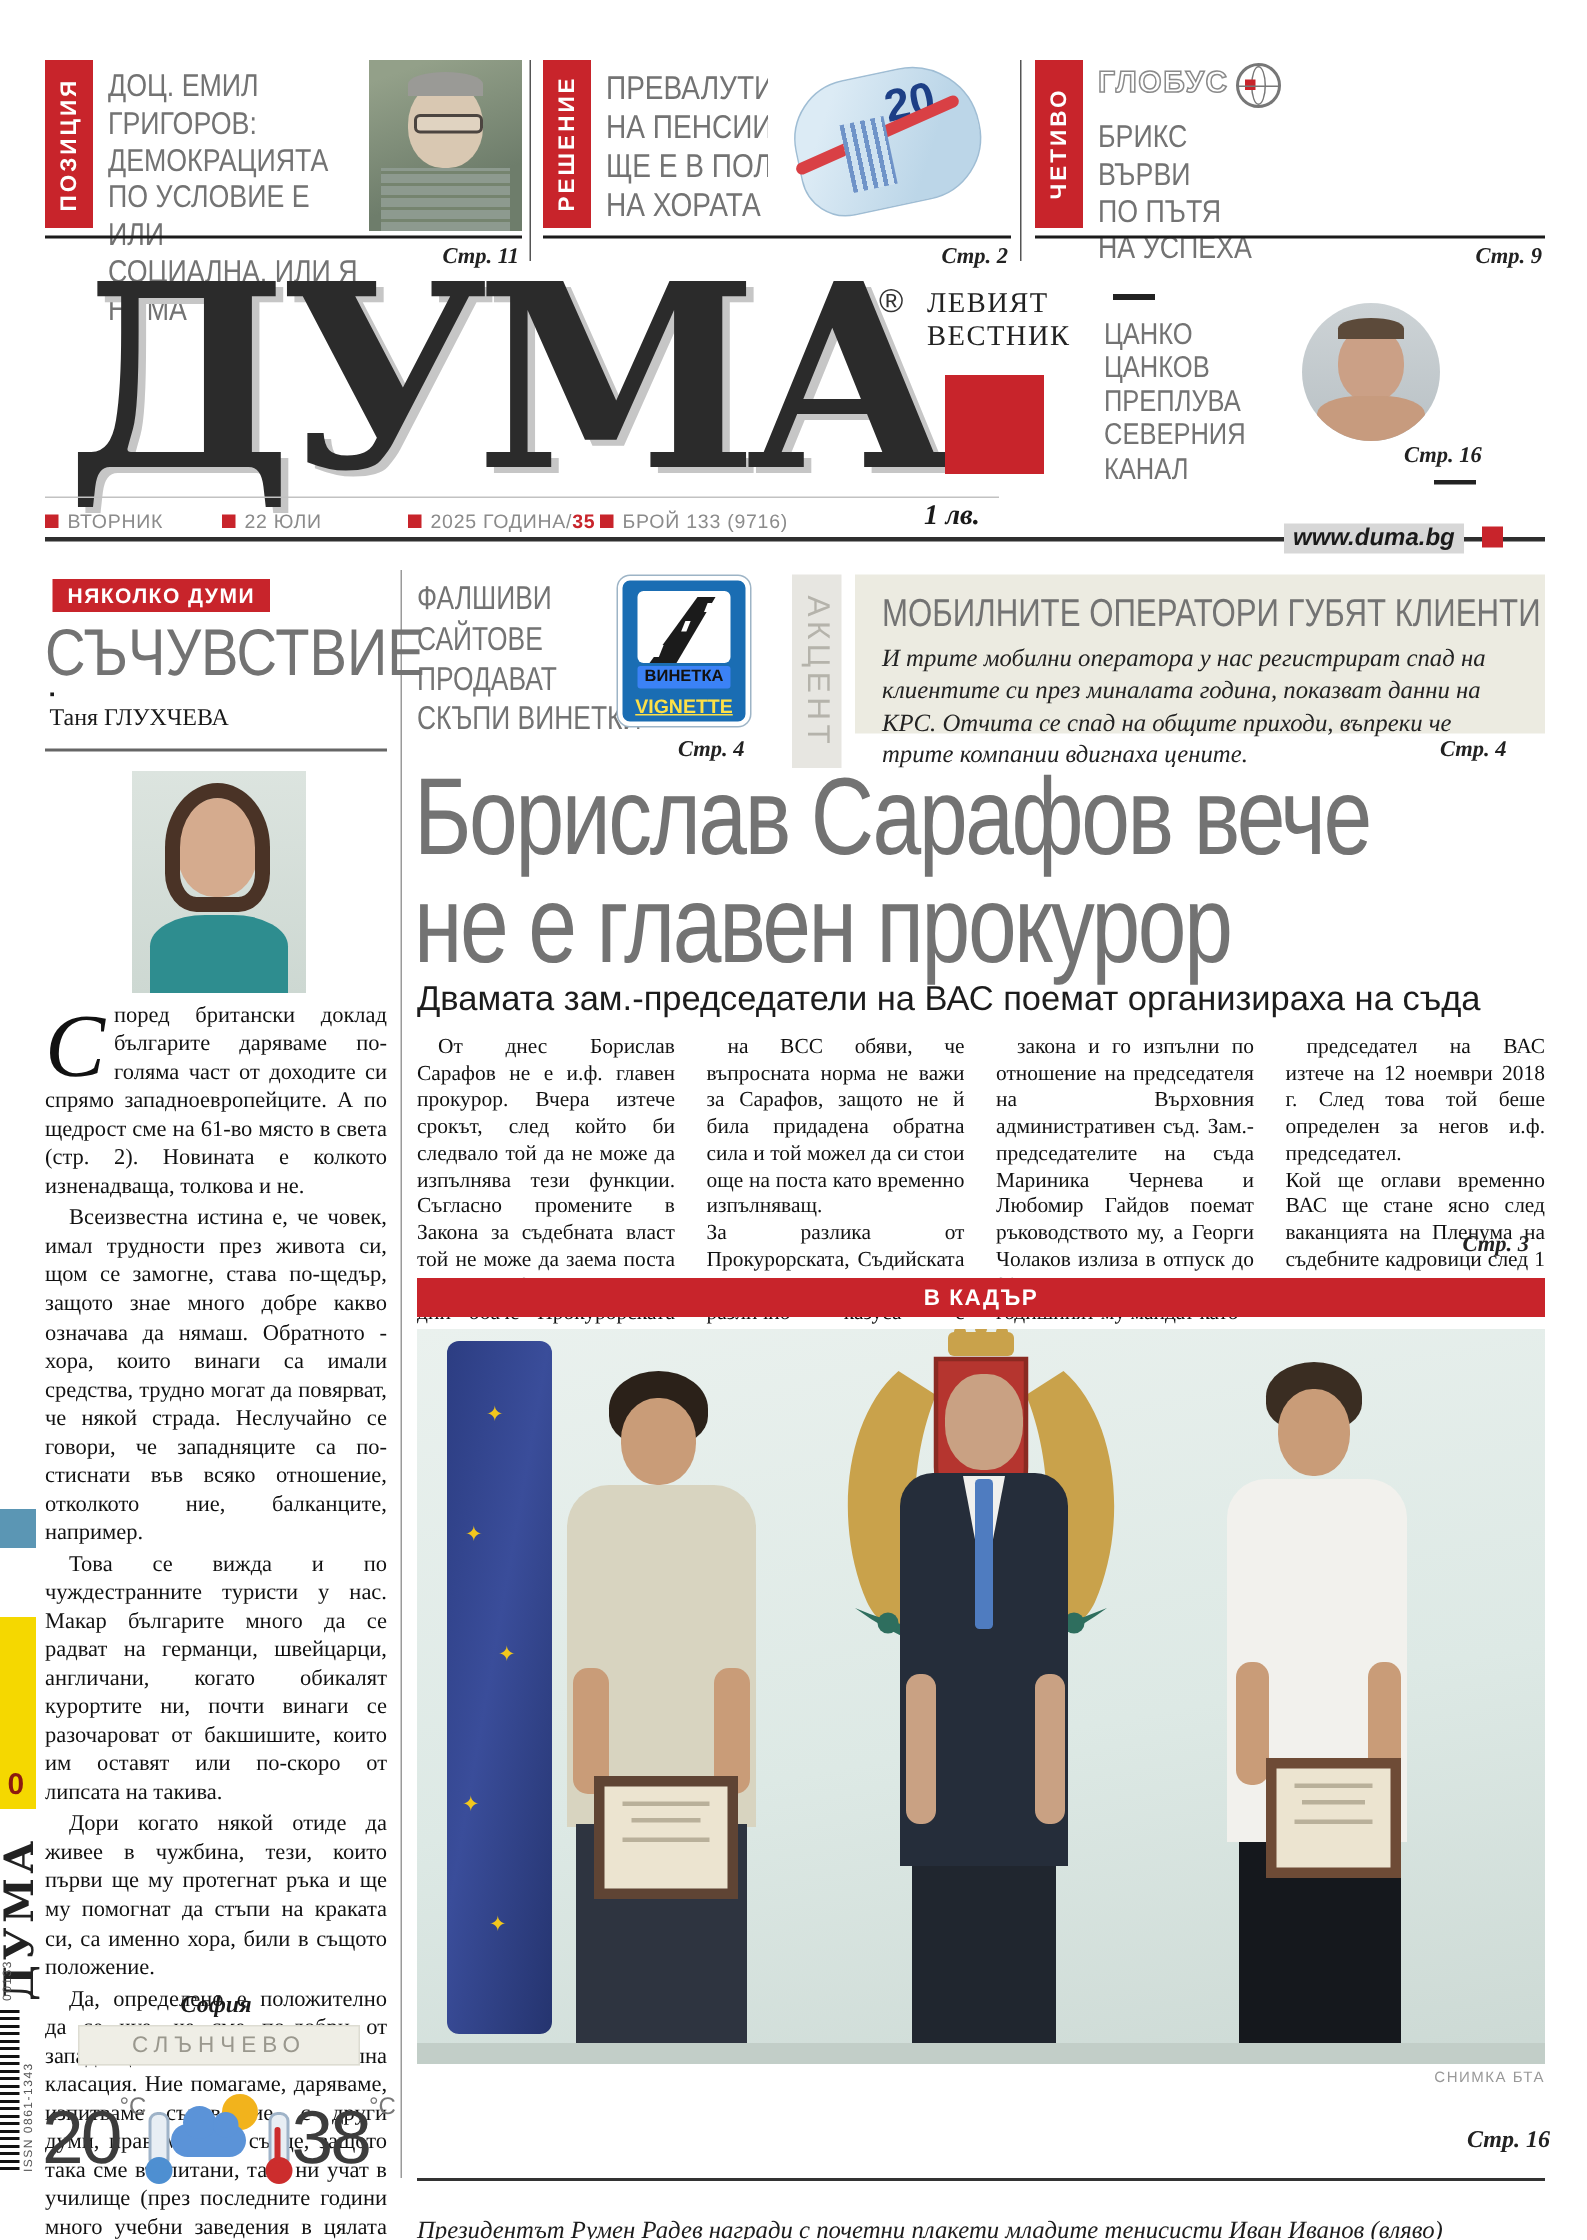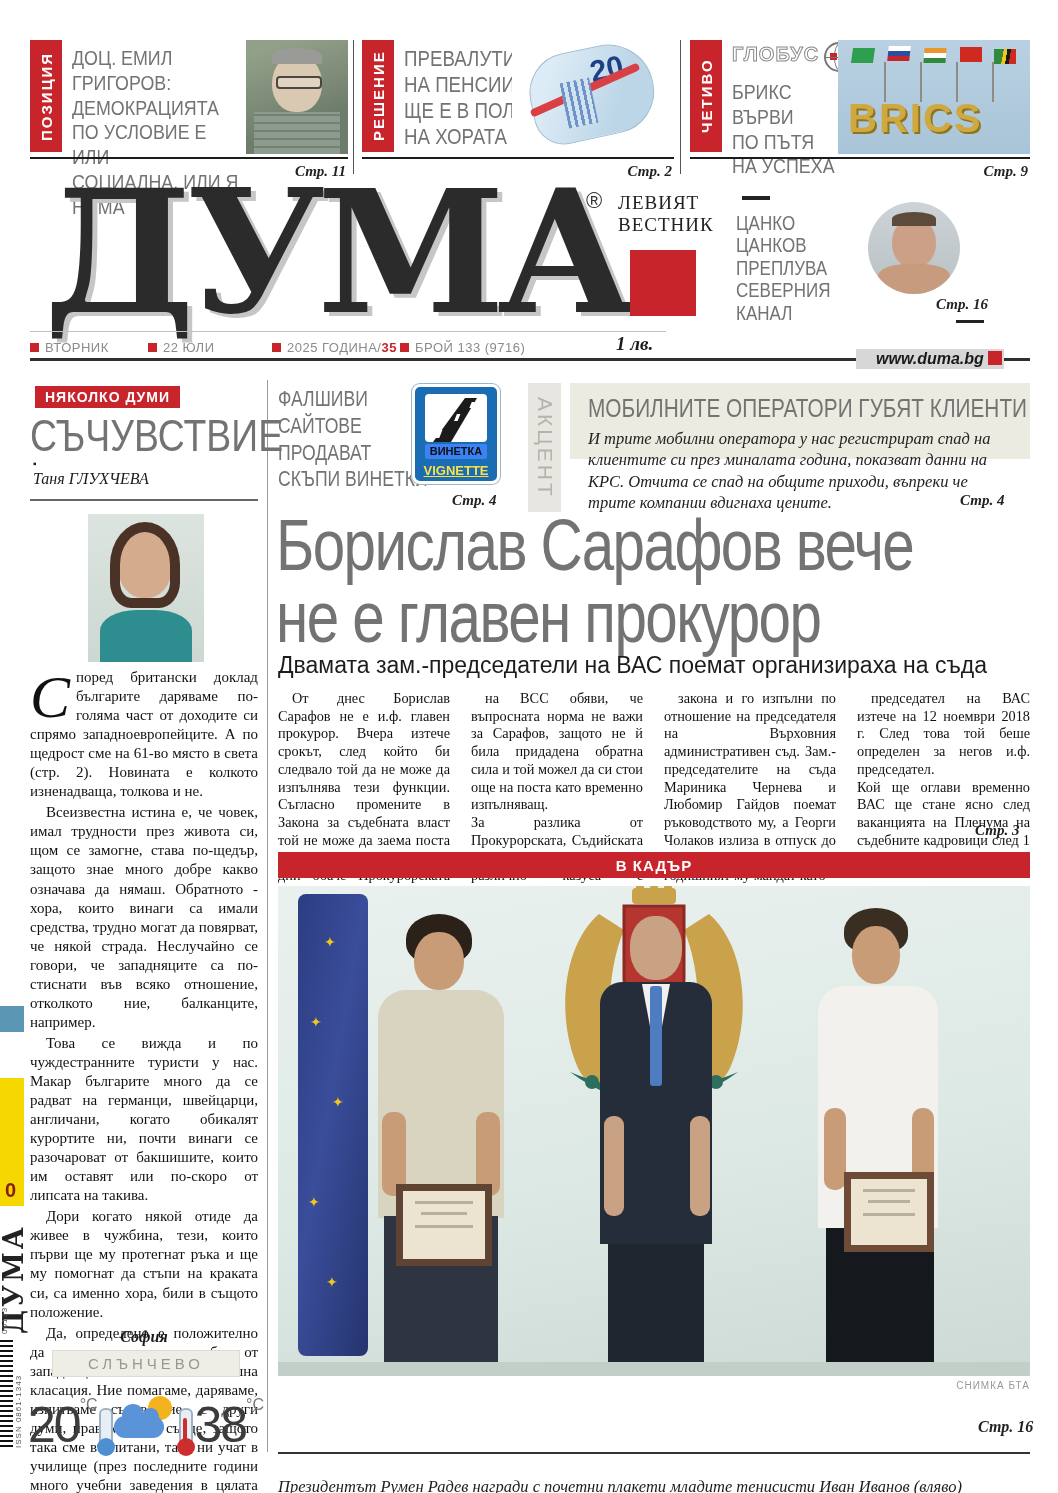--- a/index.html
+++ b/index.html
@@ -138,29 +138,20 @@
     <div class="vtag abs" style="left:0;top:0;">ЧЕТИВО</div>
     <div class="abs" style="left:42px;top:2px;">
       <span class="globus">ГЛОБУС</span>
       <span class="globe"><span class="rs"></span></span>
     </div>
     <div class="hl abs" style="left:42px;top:40px;width:130px;font-size:21px;">
       <span class="cx" style="transform:scaleX(.85);">БРИКС ВЪРВИ
 ПО ПЪТЯ
 НА УСПЕХА</span>
     </div>
-    <div class="tphoto" style="left:148px;top:0;width:192px;height:114px;background:linear-gradient(#b9d1e2,#a9c4d8);">
-      <div class="abs" style="left:14px;top:8px;width:22px;height:15px;background:#2e9e4f;transform:skewX(-8deg);"></div>
-      <div class="abs" style="left:50px;top:6px;width:22px;height:15px;background:linear-gradient(#fff 33%,#2a4fa0 33% 66%,#c8242b 66%);transform:skewX(-6deg);"></div>
-      <div class="abs" style="left:86px;top:8px;width:22px;height:15px;background:linear-gradient(#e8962e 33%,#fff 33% 66%,#2f8a3c 66%);transform:skewX(-4deg);"></div>
-      <div class="abs" style="left:122px;top:7px;width:22px;height:15px;background:#cf2a1f;"></div>
-      <div class="abs" style="left:156px;top:9px;width:22px;height:15px;background:linear-gradient(100deg,#2f8a3c 40%,#f2c71d 40% 55%,#1a1a1a 55% 70%,#cf2a1f 70%);"></div>
-      <div class="abs" style="left:12px;top:22px;width:170px;height:40px;background:repeating-linear-gradient(90deg,transparent 0 34px,#8d8d86 34px 36px);"></div>
-      <div class="abs" style="left:10px;top:56px;font-weight:bold;font-size:40px;color:#cfa93f;text-shadow:2px 2px 0 #8f7420;letter-spacing:2px;">BRICS</div>
-    </div>
     <div class="rule"></div>
     <div class="pageref pref">Стр. 9</div>
   </div>
 
   <div class="abs duma" style="left:44px;top:176px;">ДУМА</div>
   <div class="abs" style="left:586px;top:188px;font-size:22px;color:#333;">®</div>
   <div class="abs tagline pre" style="left:618px;top:192px;">ЛЕВИЯТ
 ВЕСТНИК</div>
   <div class="abs redsq" style="left:630px;top:250px;width:66px;height:66px;"></div>
 
@@ -179,33 +170,33 @@
   <div class="abs pageref" style="left:936px;top:296px;">Стр. 16</div>
   <div class="abs" style="left:956px;top:320px;width:28px;height:3px;background:#222;"></div>
 
   <div class="abs" style="left:30px;top:331px;width:636px;height:1px;background:#c2c2c2;"></div>
   <div class="dl-item" style="left:30px;top:340px;"><span class="b"></span><span>ВТОРНИК</span></div>
   <div class="dl-item" style="left:148px;top:340px;"><span class="b"></span><span>22 ЮЛИ</span></div>
   <div class="dl-item" style="left:272px;top:340px;"><span class="b"></span><span>2025 ГОДИНА/</span><span class="dl-red">35</span></div>
   <div class="dl-item" style="left:400px;top:340px;"><span class="b"></span><span>БРОЙ 133 (9716)</span></div>
   <div class="abs serif" style="left:616px;top:333px;font-style:italic;font-weight:bold;font-size:19px;">1 лв.</div>
   <div class="abs" style="left:30px;top:358px;width:1000px;height:3px;background:#2f2f2f;"></div>
-  <div class="abs" style="left:856px;top:349px;background:#d7d7d7;padding:1px 20px;font-weight:bold;font-style:italic;font-size:16px;">
+  <div class="abs" style="left:856px;top:349px;background:#d7d7d7;padding:1px 6px;font-weight:bold;font-style:italic;font-size:16px;">
     <span>www.duma.bg</span>
   </div>
   <div class="abs redsq" style="left:988px;top:351px;width:14px;height:14px;"></div>
 
   <div class="abs" style="left:267px;top:380px;width:1px;height:1072px;background:#9a9a9a;"></div>
 
   <div class="abs" style="left:35px;top:386px;background:#c8242b;color:#fff;font-weight:bold;font-size:14px;padding:3px 10px;letter-spacing:1px;">НЯКОЛКО ДУМИ</div>
   <div class="hl abs" style="left:30px;top:410px;font-size:44px;">
     <span class="cx" style="transform:scaleX(.85);">СЪЧУВСТВИЕ</span>
   </div>
   <div class="abs" style="left:33px;top:458px;font-size:10px;">▪</div>
-  <div class="abs serif" style="left:33px;top:470px;font-style:italic;font-size:16px;">Таня ГЛУХЧЕВА</div>
+  <div class="abs serif" style="left:33px;top:470px;font-size:16px;">Таня ГЛУХЧЕВА</div>
   <div class="abs" style="left:30px;top:499px;width:228px;height:2px;background:#666;"></div>
 
   <div class="abs" style="left:88px;top:514px;width:116px;height:148px;overflow:hidden;background:linear-gradient(#dce4df,#cdd8d2);">
     <div class="abs" style="left:30px;top:18px;width:54px;height:66px;border-radius:50% 50% 46% 46%;background:#d5ab8e;"></div>
     <div class="abs" style="left:22px;top:8px;width:70px;height:86px;border-radius:50% 50% 30% 30%;background:transparent;box-shadow:inset 0 0 0 10px #4a3326;"></div>
     <div class="abs" style="left:12px;top:96px;width:92px;height:52px;border-radius:40% 40% 0 0;background:#2e8d8f;"></div>
   </div>
 
   <div class="abs optxt" style="left:30px;top:668px;width:228px;">
     <p class="first"><span class="dropcap">С</span><span>поред британски доклад българите даряваме по-голяма част от доходите си спрямо западноевропейците. А по щедрост сме на 61-во място в света (стр. 2). Новината е колкото изненадваща, толкова и не.</span></p>
@@ -249,21 +240,21 @@
     </div>
     <div class="bgword">ВИНЕТКА</div>
     <div class="enword">VIGNETTE</div>
   </div>
   <div class="abs pageref" style="left:452px;top:492px;">Стр. 4</div>
 
   <div class="abs" style="left:528px;top:383px;width:33px;height:129px;background:#e7e6e1;display:flex;align-items:center;justify-content:center;">
     <span style="writing-mode:vertical-rl;font-size:21px;color:#b5b3ab;letter-spacing:3px;">АКЦЕНТ</span>
   </div>
 
-  <div class="abs accbox" style="left:570px;top:383px;width:460px;height:76px;padding:10px 18px;box-sizing:border-box;">
+  <div class="abs accbox" style="left:570px;top:383px;width:460px;height:106px;padding:10px 18px;box-sizing:border-box;">
     <div class="hl" style="font-size:26px;">
       <span class="cx" style="transform:scaleX(.8);white-space:nowrap;">МОБИЛНИТЕ ОПЕРАТОРИ ГУБЯТ КЛИЕНТИ</span>
     </div>
     <div class="accbody" style="margin-top:4px;">И трите мобилни оператора у нас регистрират спад на клиентите си през миналата година, показват данни на КРС. Отчита се спад на общите приходи, въпреки че трите компании вдигнаха цените.</div>
   </div>
   <div class="abs pageref" style="left:960px;top:492px;">Стр. 4</div>
 
   <div class="hl abs" style="left:276px;top:508px;font-size:73px;line-height:1;letter-spacing:-2px;">
     <span class="cx" style="transform:scaleX(.8);white-space:nowrap;">Борислав Сарафов вече</span>
   </div>

